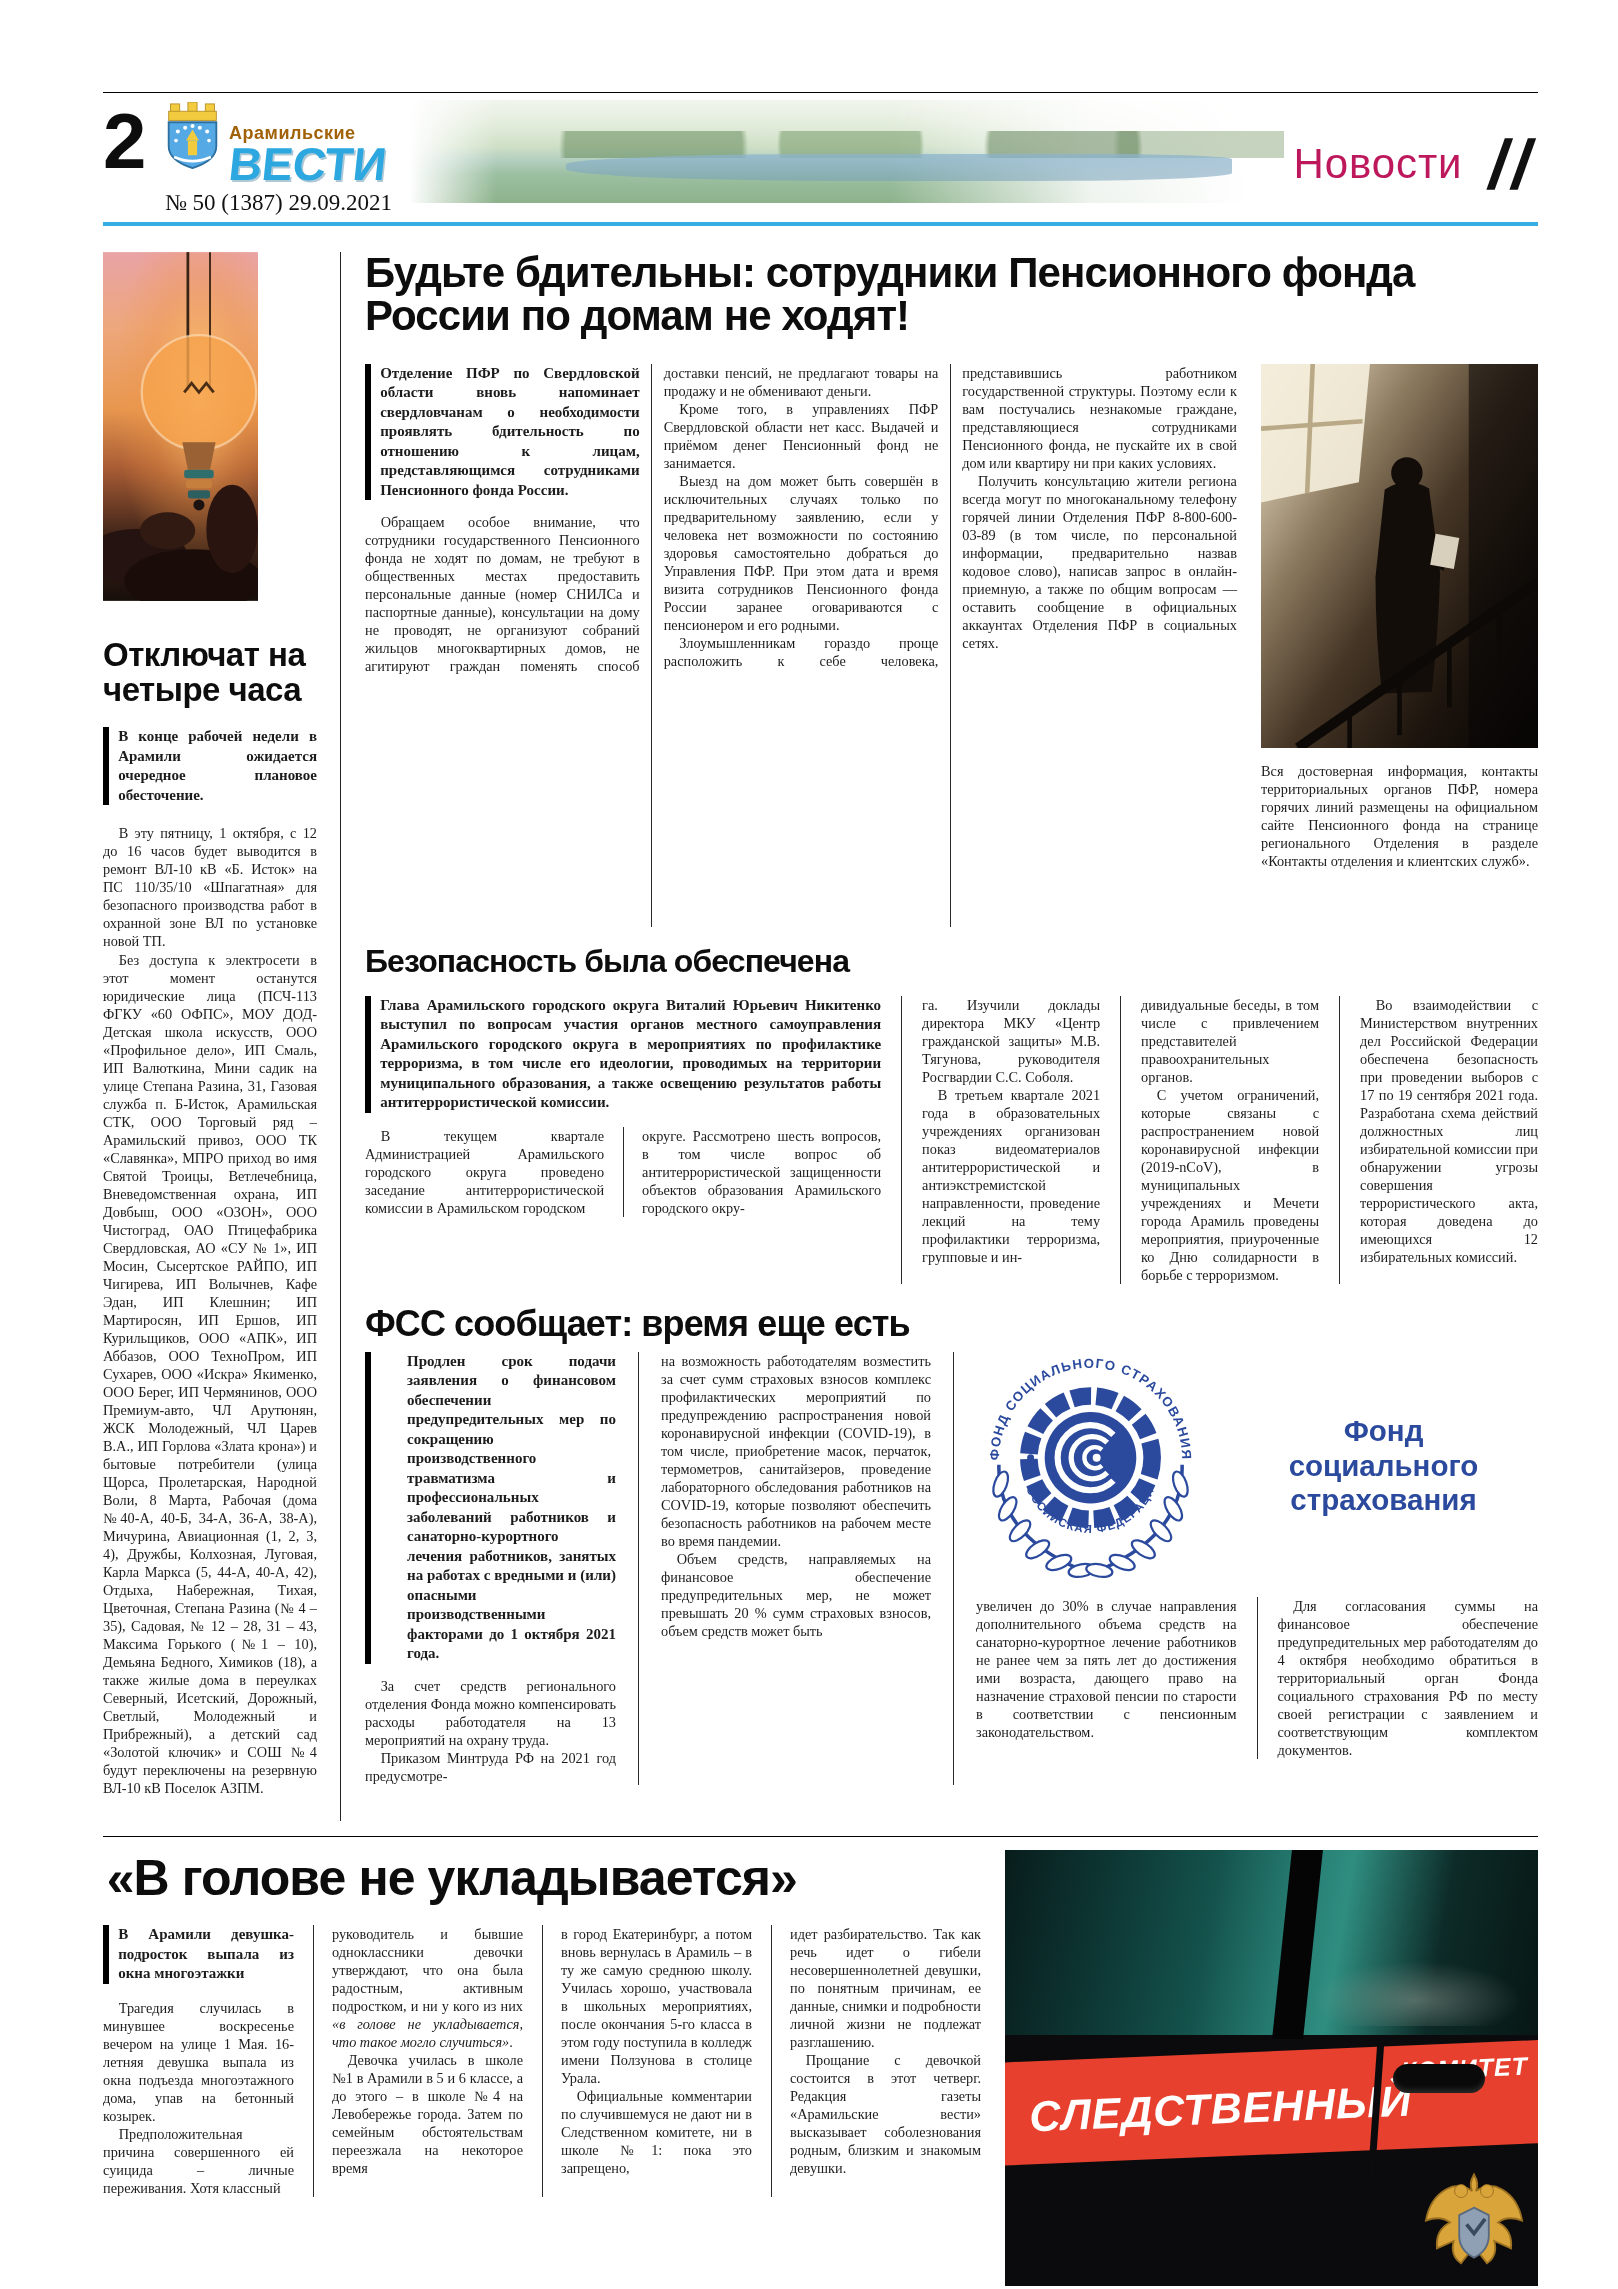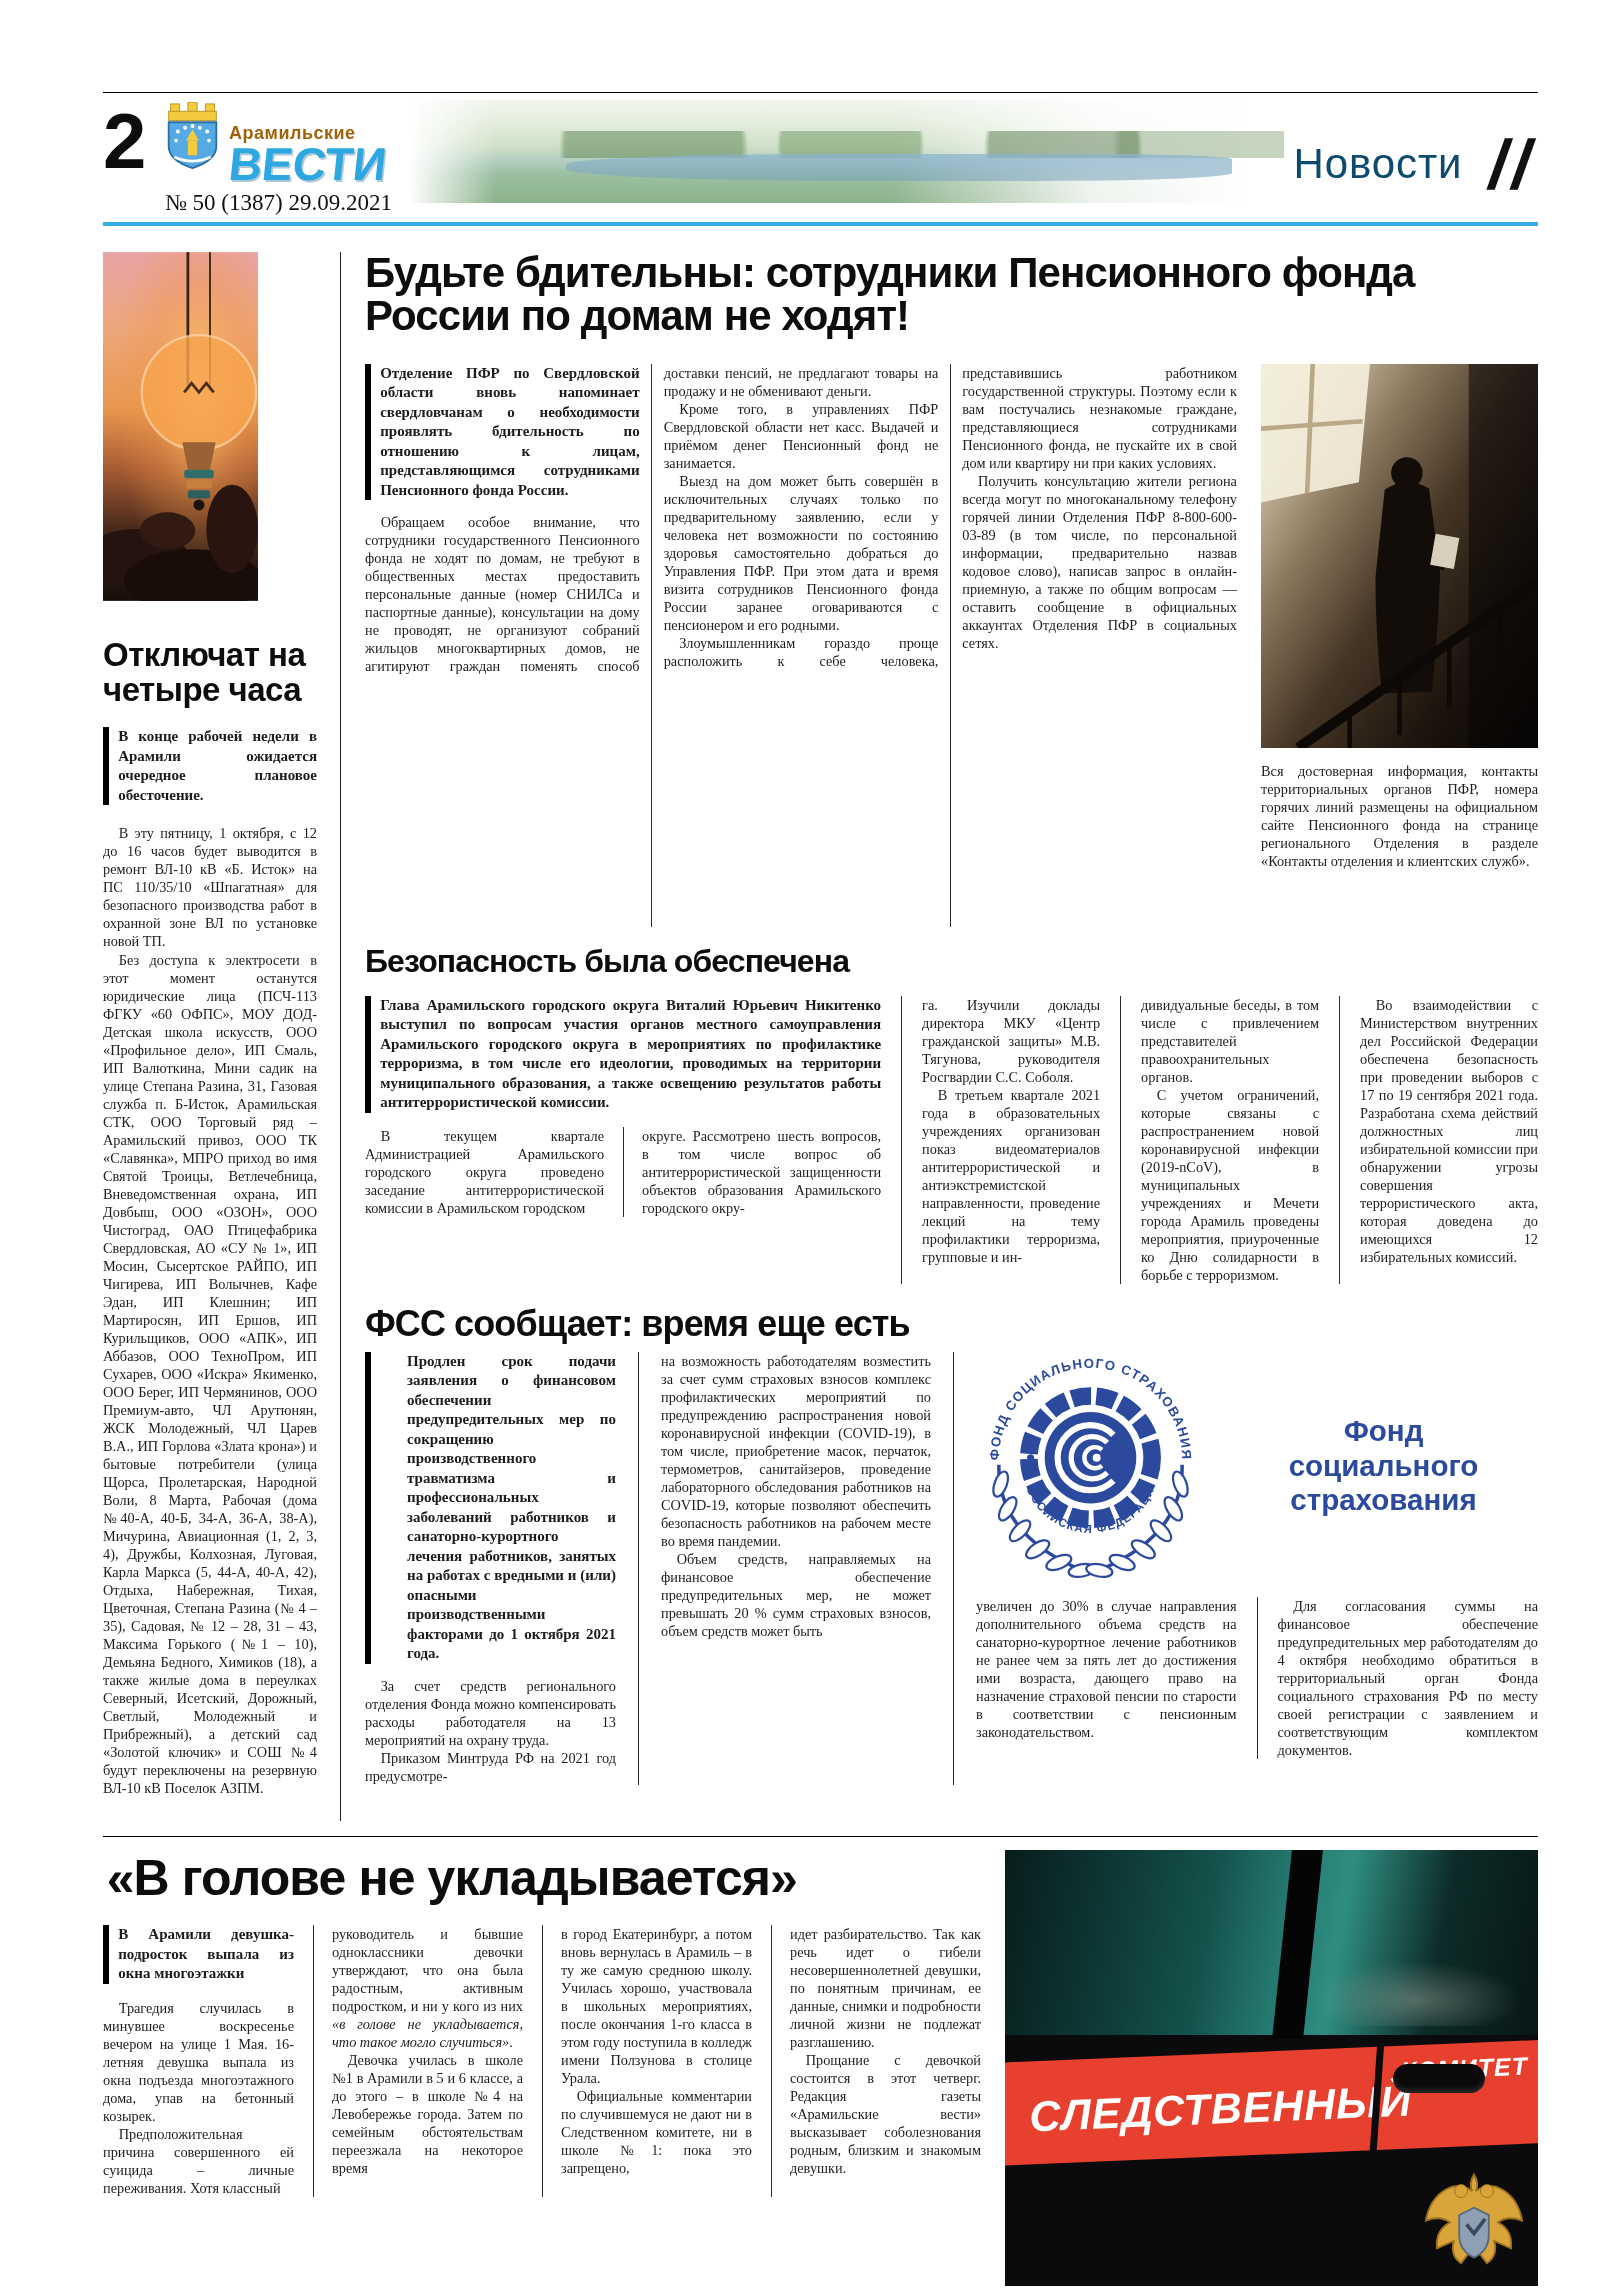--- a/index.html
+++ b/index.html
@@ -18,21 +18,21 @@
   .paper-top { font-family:"Liberation Sans",sans-serif; font-weight:bold; font-size:18px; letter-spacing:0.5px; color:#a16207;margin-top:24px; }
   .paper-bottom { font-family:"Liberation Sans",sans-serif; font-weight:bold; font-size:46px; line-height:0.9; color:#2da7e0; transform:skewX(-6deg); text-shadow:1.8px 1.8px 0 rgba(23,97,137,0.35); }
   .issue-line { font-size:23px; margin-top:5.5px; color:#111; }
   .header-photo { flex:1; height:103px; margin:1.8px 9.2px 0 16.6px; background:
       linear-gradient(90deg, #fff 0%, rgba(255,255,255,0) 10%, rgba(255,255,255,0) 55%, rgba(255,255,255,0.85) 78%, #fff 96%),
       linear-gradient(180deg, #f1f5ee 0%, #e4eddd 22%, #cfe0c6 45%, #b4cfc0 58%, #9cc0a2 72%, #8db28b 100%);
       position:relative; overflow:hidden; }
   .header-photo .river { position:absolute; left:18%; right:6%; top:52%; height:26%; background:linear-gradient(180deg, rgba(140,180,205,0.75), rgba(120,160,185,0.55)); border-radius:40% 20% 30% 45%; }
   .header-photo .trees { position:absolute; left:10%; right:0; top:30%; height:26%; background:radial-gradient(circle at 20% 60%, rgba(90,130,80,0.5) 0 14%, transparent 15%), radial-gradient(circle at 45% 50%, rgba(100,140,85,0.45) 0 16%, transparent 17%), radial-gradient(circle at 72% 60%, rgba(85,120,75,0.5) 0 13%, transparent 14%), radial-gradient(circle at 90% 55%, rgba(110,145,95,0.4) 0 12%, transparent 13%); }
   .section-title { margin-left:auto; display:flex; align-items:center; gap:16.6px; margin-top:39px; }
-  .section-title span { font-family:"Liberation Sans",sans-serif; font-size:42px; color:#0c4a6e; letter-spacing:0.9px; }
+  .section-title span { font-family:"Liberation Sans",sans-serif; font-size:42px; color:#be185d; letter-spacing:0.9px; }
   .blue-rule { border-top:4.6px solid #35aee3; margin-top:5.5px; }
 
   
   p.body { font-size:14.3px; line-height:1.26; text-align:justify; text-indent:15.7px; }
   p.noindent { text-indent:0; }
   .lead { border-left:6.5px solid #000; padding-left:9.2px; font-weight:bold; font-size:15px; line-height:1.3; text-align:justify; break-inside:avoid; }
   h1.headline { font-family:"Liberation Sans",sans-serif; font-weight:bold; color:#0d0d0d; letter-spacing:-0.9px; }
 
   
   .upper { display:flex; margin-top:26px; min-height:1569px; }
@@ -353,21 +353,21 @@
         <div class="c">
           <p class="lead">В Арамили девушка-подросток выпала из окна многоэтажки</p>
           <p class="body">Трагедия случилась в минувшее воскресенье вечером на улице 1 Мая. 16-летняя девушка выпала из окна подъезда многоэтажного дома, упав на бетонный козырек.</p>
           <p class="body">Предположительная причина совершенного ей суицида – личные переживания. Хотя классный</p>
         </div>
         <div class="c">
           <p class="body noindent"><span>руководитель и бывшие одноклассники девочки утверждают, что она была радостным, активным подростком, и ни у кого из них </span><span class="quote-italic">«в голове не укладывается, что такое могло случиться»</span><span>.</span></p>
           <p class="body">Девочка училась в школе №1 в Арамили в 5 и 6 классе, а до этого – в школе №4 на Левобережье города. Затем по семейным обстоятельствам переезжала на некоторое время</p>
         </div>
         <div class="c">
-          <p class="body noindent">в город Екатеринбург, а потом вновь вернулась в Арамиль – в ту же самую среднюю школу. Училась хорошо, участвовала в школьных мероприятиях, после окончания 1-го класса в этом году поступила в колледж имени Ползунова в столице Урала.</p>
+          <p class="body noindent">в город Екатеринбург, а потом вновь вернулась в Арамиль – в ту же самую среднюю школу. Училась хорошо, участвовала в школьных мероприятиях, после окончания 5-го класса в этом году поступила в колледж имени Ползунова в столице Урала.</p>
           <p class="body">Официальные комментарии по случившемуся не дают ни в Следственном комитете, ни в школе №1: пока это запрещено,</p>
         </div>
         <div class="c">
           <p class="body noindent">идет разбирательство. Так как речь идет о гибели несовершеннолетней девушки, по понятным причинам, ее данные, снимки и подробности личной жизни не подлежат разглашению.</p>
           <p class="body">Прощание с девочкой состоится в этот четверг. Редакция газеты «Арамильские вести» высказывает соболезнования родным, близким и знакомым девушки.</p>
         </div>
       </div>
     </div>
     <div class="photo-vehicle">
       <div class="veh-glass"></div>

